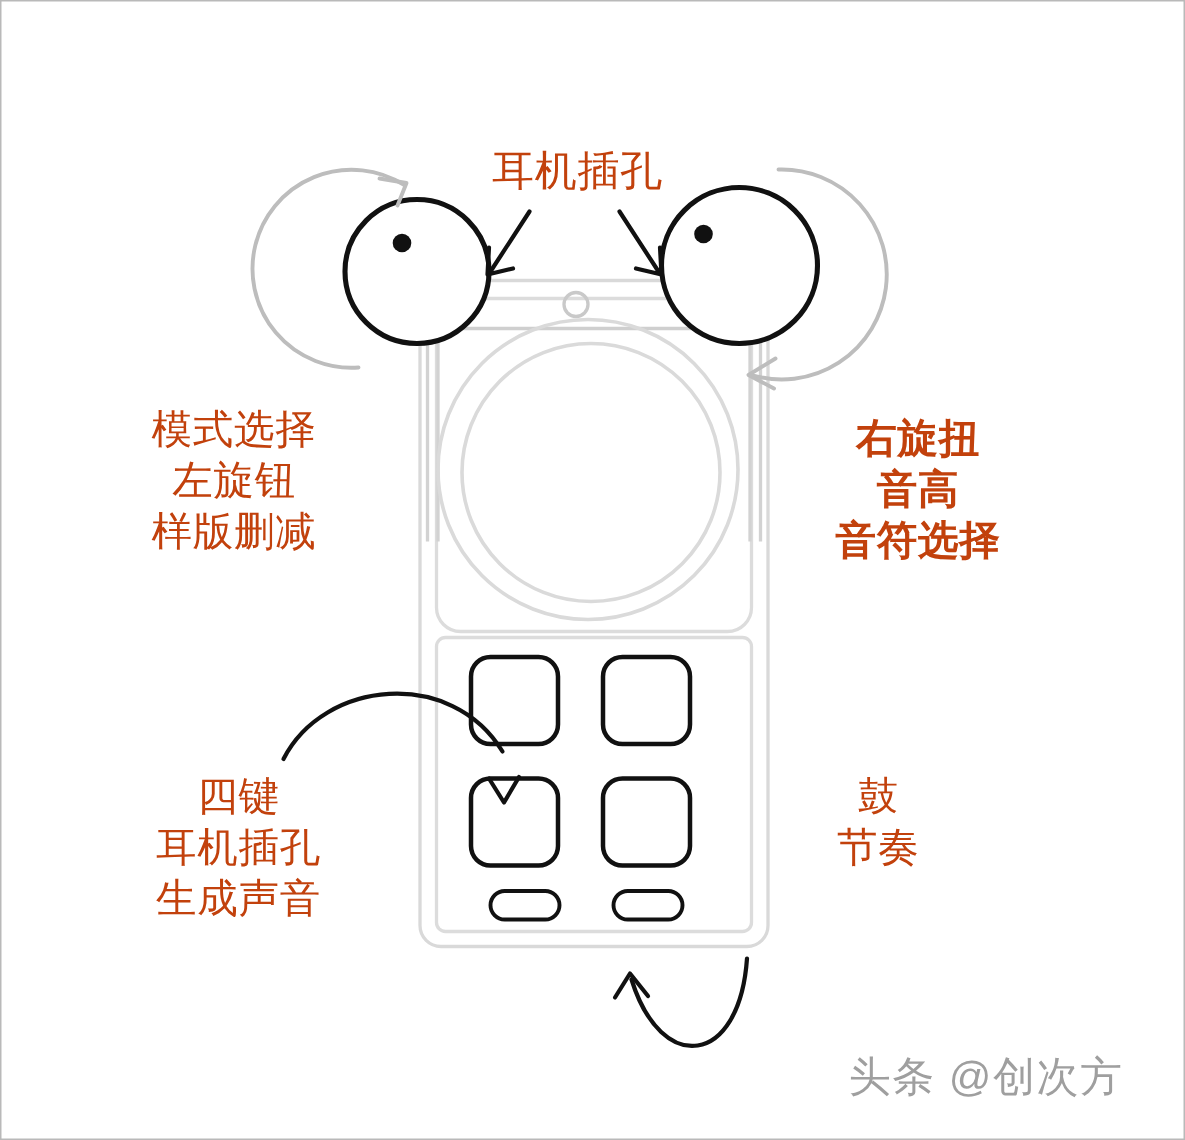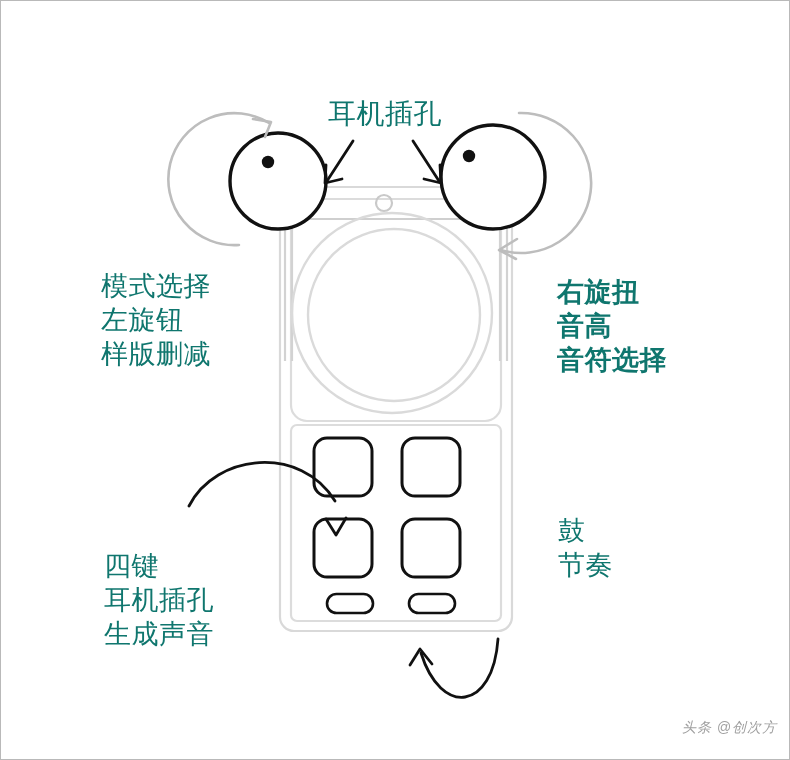--- a/index.html
+++ b/index.html
@@ -22,25 +22,26 @@
   #diagram-svg {
     position: absolute;
     left: 0;
     top: 0;
     width: 790px;
     height: 760px;
     display: block;
   }
   .label {
     position: absolute;
-    color: #0f766e;
+    color: #c2410c;
     font-size: 27px;
     line-height: 1.26;
     white-space: nowrap;
     letter-spacing: 0.5px;
+    text-align: center;
   }
   .label .line {
     display: block;
   }
   #label-jack {
     left: 327px;
     top: 95px;
     font-size: 28px;
   }
   #label-left-knob {
@@ -48,36 +49,34 @@
     top: 268px;
   }
   #label-right-knob {
     left: 556px;
     top: 274px;
     font-weight: bold;
   }
   #label-pads {
     left: 103px;
     top: 513px;
-    margin-top: 35px;
   }
   #label-function {
     left: 557px;
     top: 513px;
   }
   #watermark {
     position: absolute;
-    right: 12px;
+    right: 40px;
     bottom: 22px;
-    font-size: 14px;
+    font-size: 28px;
     color: #9a9a9a;
     letter-spacing: 1px;
     white-space: nowrap;
     opacity: 0.95;
-    font-style: italic;
   }
 </style>
 </head>
 <body>
 
 <div id="page">
 
   <svg id="diagram-svg" viewBox="0 0 790 760">
 
     <g fill="none" stroke="#d9d9d9" stroke-width="2.2">

